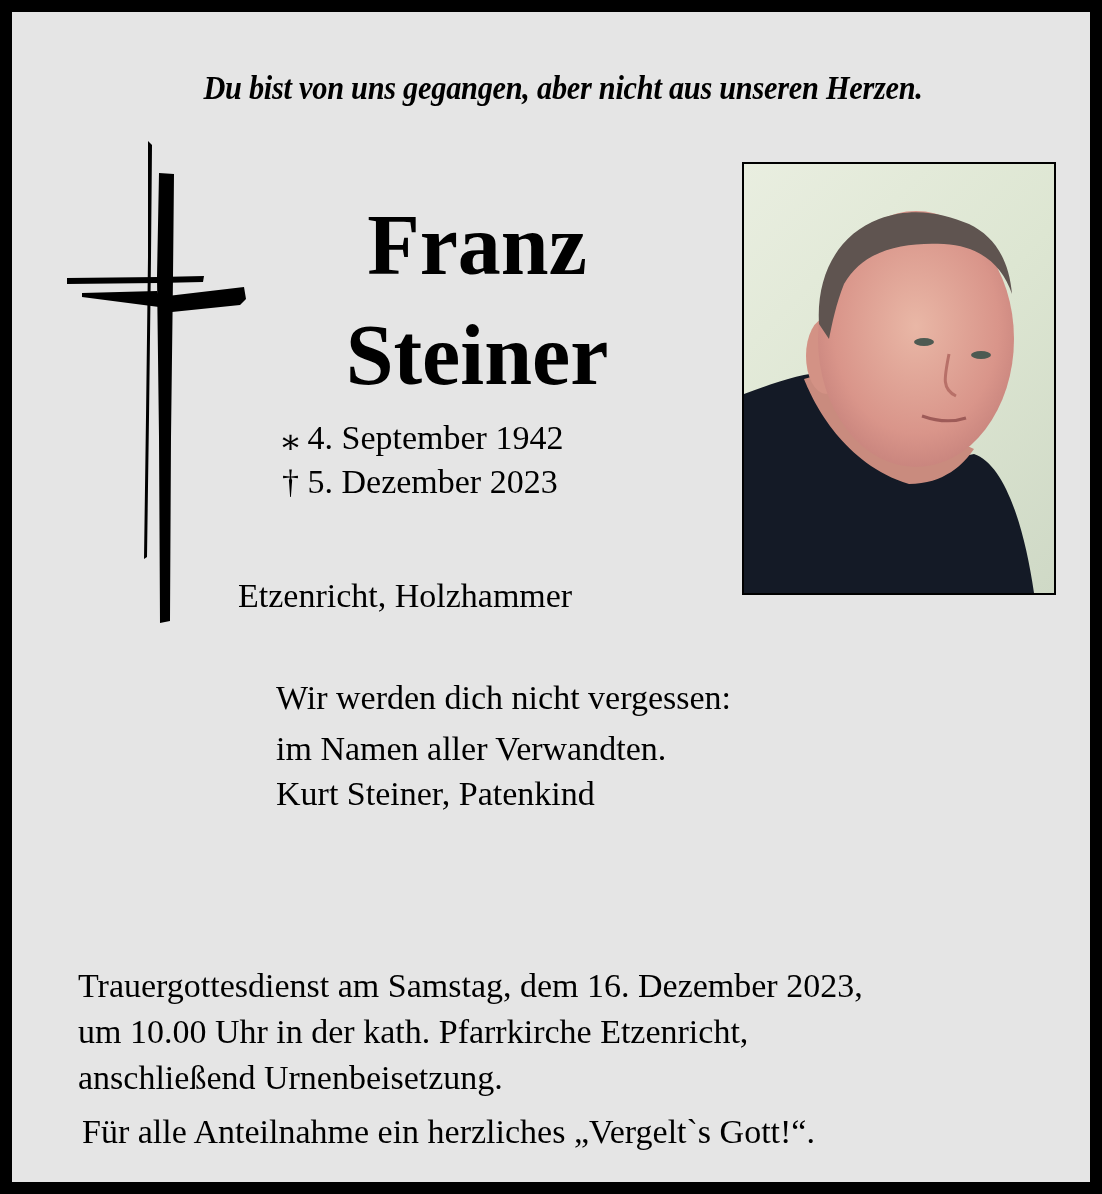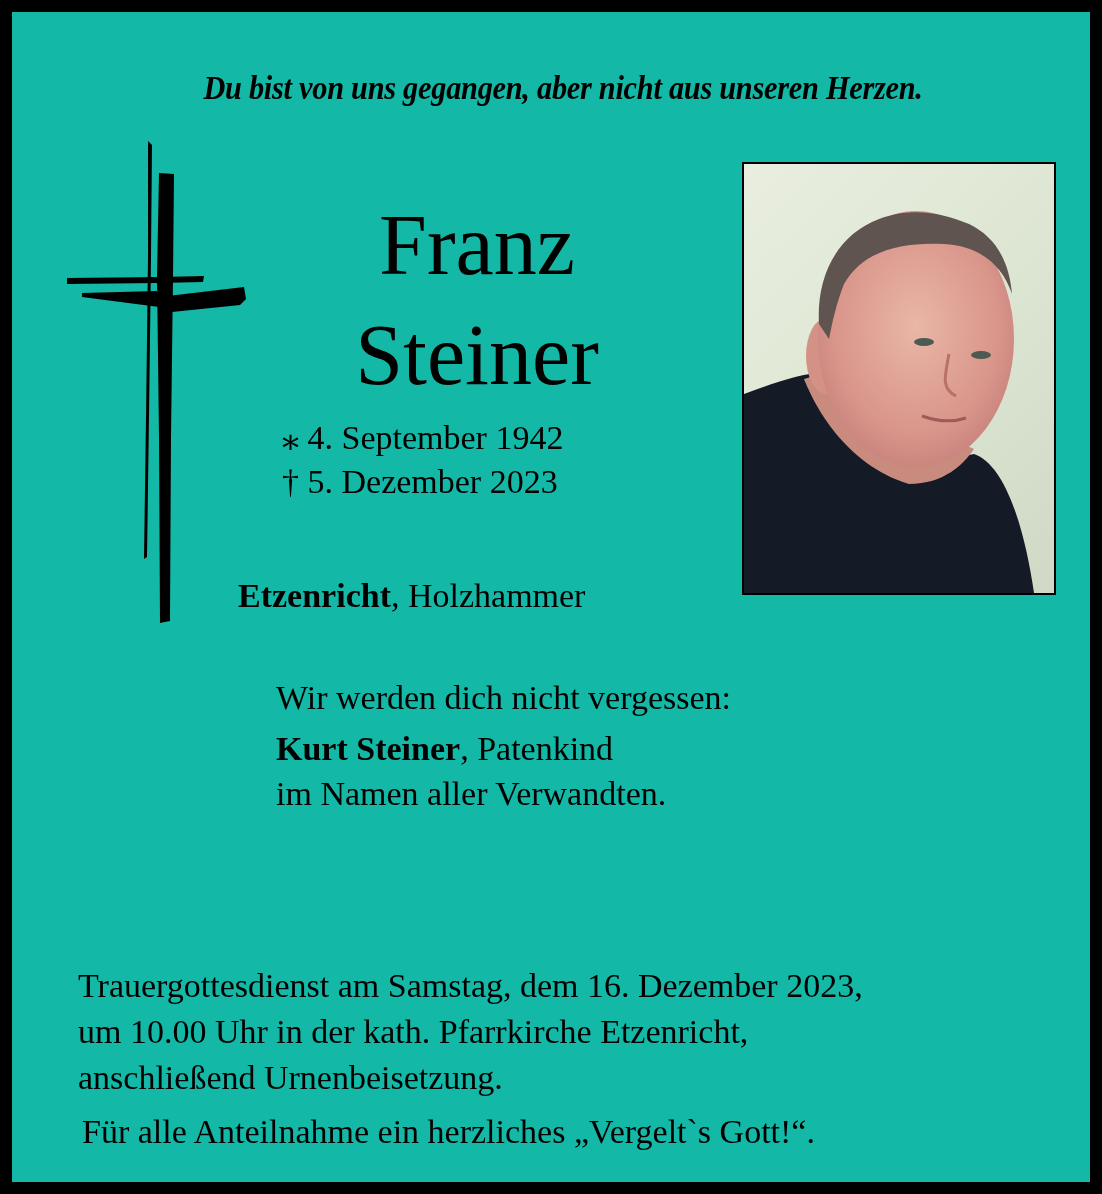--- a/index.html
+++ b/index.html
@@ -2,33 +2,33 @@
 <html><head>
   <meta charset="utf-8">
   <style>
     html, body { margin: 0; padding: 0; background: #ffffff; }
     body { width: 1102px; height: 1194px; position: relative; overflow: hidden; }
     .frame {
       position: absolute; left: 0; top: 0;
       width: 1102px; height: 1194px;
       box-sizing: border-box;
       border: 12px solid #000000;
-      background: #14b8a6;
+      background: #e5e5e5;
     }
     .serif { font-family: "Liberation Serif", "DejaVu Serif", serif; color: #000; }
     .motto {
       position: absolute; left: 0; top: 58px; width: 1102px;
       text-align: center; font-size: 33px; font-style: italic; font-weight: bold;
       letter-spacing: -0.3px;
       transform: scaleX(0.92); transform-origin: center;
     }
     .cross { position: absolute; left: 52px; top: 125px; width: 190px; height: 490px; }
     .name {
       position: absolute; left: 290px; top: 178px; width: 350px;
-      text-align: center; font-weight: normal; font-size: 86px; line-height: 110px;
+      text-align: center; font-weight: bold; font-size: 86px; line-height: 110px;
     }
     .dates {
       position: absolute; left: 270px; top: 404px; width: 400px;
       font-size: 34px; line-height: 44px;
     }
     .photo {
       position: absolute; left: 730px; top: 150px; width: 314px; height: 433px;
       border: 2px solid #000; box-sizing: border-box; overflow: hidden;
       background: linear-gradient(135deg, #e9eee0 0%, #dde6d2 50%, #cfd9c6 100%);
     }
@@ -42,21 +42,21 @@
     }
     .family .intro { margin-bottom: 5px; }
     .service {
       position: absolute; left: 54px; top: 951px;
       font-size: 34px; line-height: 46px; margin-left: 12px;
     }
     .thanks {
       position: absolute; left: 70px; top: 1097px;
       font-size: 34px; line-height: 46px;
     }
-    b { font-weight: bold; }
+    b { font-weight: normal; }
   </style>
 </head>
 <body>
 
 <div class="frame">
 
   <div class="motto serif">Du bist von uns gegangen, aber nicht aus unseren Herzen.</div>
 
   <svg class="cross" viewBox="0 0 190 490">
 
@@ -112,24 +112,24 @@
       <path d="M178 252 C195 258 210 258 222 254" stroke="#9e5b58" stroke-width="3" fill="none"></path>
     </svg>
   </div>
 
   <div class="place serif">
     <b>Etzenricht</b><span>, </span><span>Holzhammer</span>
   </div>
 
   <div class="family serif">
     <div class="intro">Wir werden dich nicht vergessen:</div>
+    <div>im Namen aller Verwandten.</div>
     <div>
       <b>Kurt Steiner</b><span>, Patenkind</span>
     </div>
-    <div>im Namen aller Verwandten.</div>
   </div>
 
   <div class="service serif">
     <div>Trauergottesdienst am Samstag, dem 16. Dezember 2023,</div>
     <div>um 10.00 Uhr in der kath. Pfarrkirche Etzenricht,</div>
     <div>anschließend Urnenbeisetzung.</div>
   </div>
 
   <div class="thanks serif">Für alle Anteilnahme ein herzliches „Vergelt`s Gott!“.</div>
 

